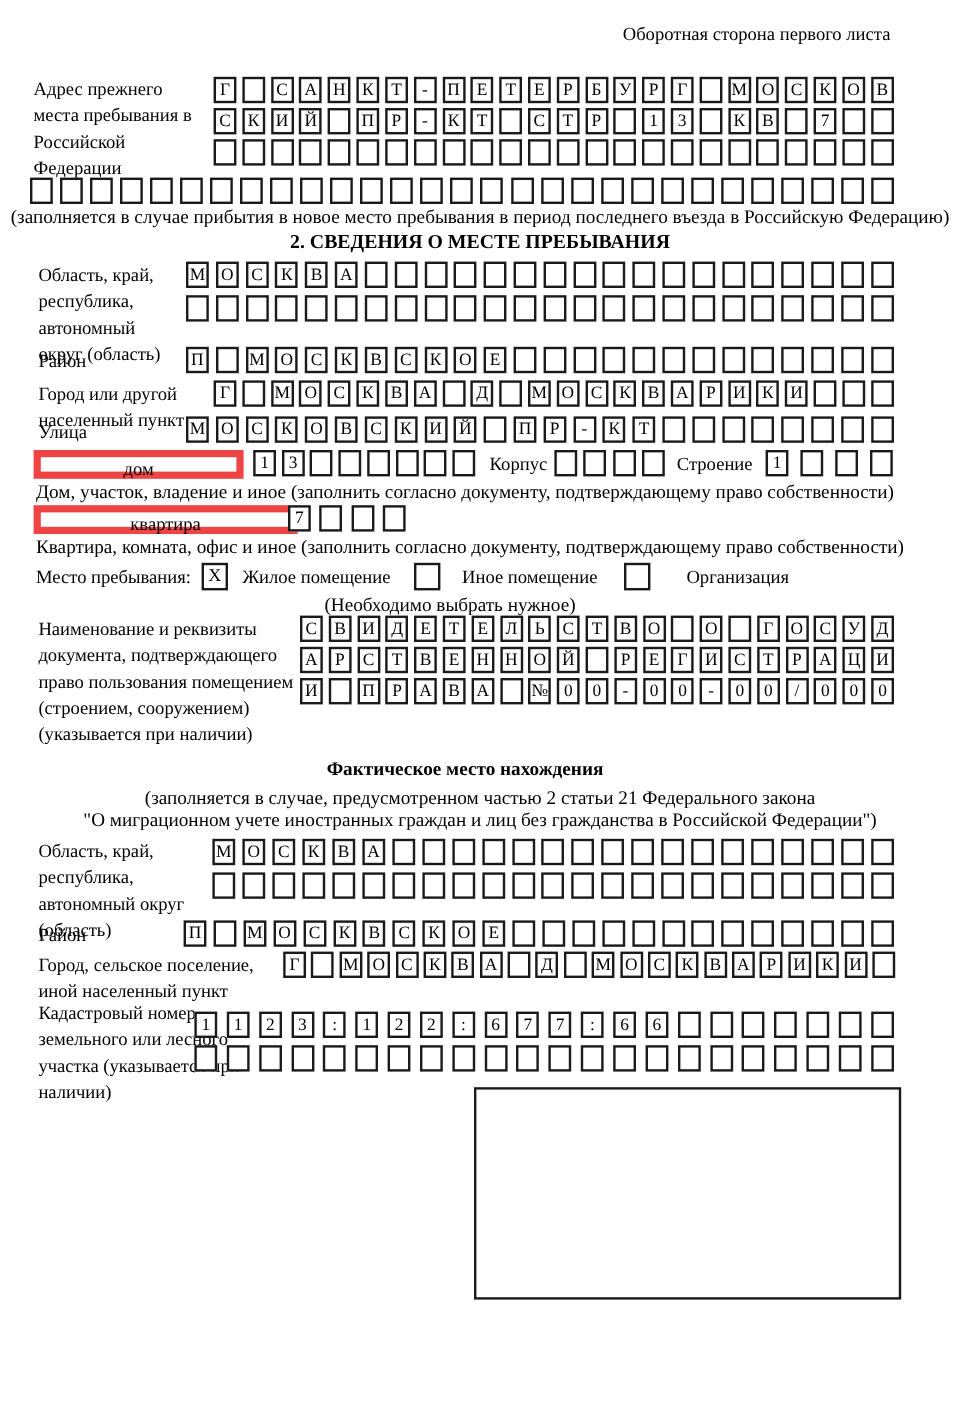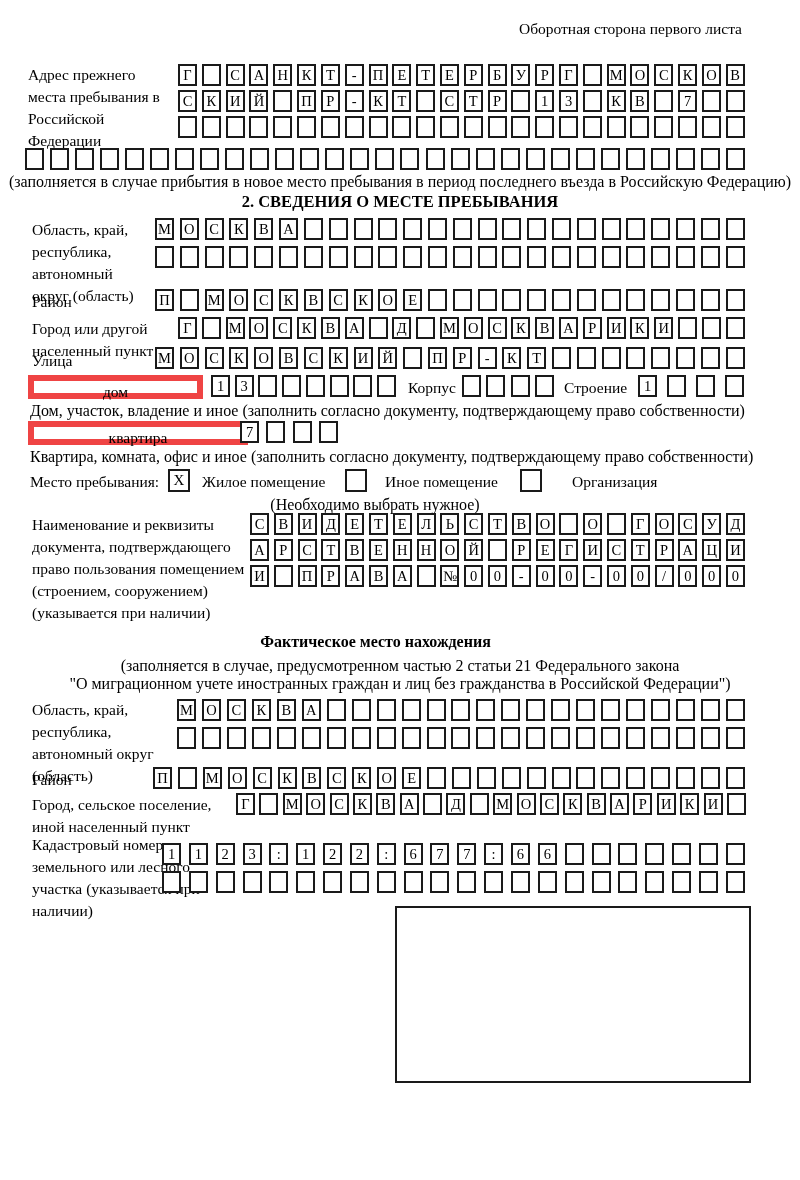--- a/index.html
+++ b/index.html
@@ -387,21 +387,21 @@
       <span class="cell">0</span>
       <span class="cell">-</span>
       <span class="cell">0</span>
       <span class="cell">0</span>
       <span class="cell">/</span>
       <span class="cell">0</span>
       <span class="cell">0</span>
       <span class="cell">0</span>
     </div>
 
-  <div class="abs title" style="left:0; top:633px; width:751px; font-size:16px;">Фактическое место нахождения</div>
+  <div class="abs title" style="left:12px; top:633px; width:751px; font-size:16px;">Фактическое место нахождения</div>
   <div class="abs caption center" style="left:0; top:657px; width:800px;">(заполняется в случае, предусмотренном частью 2 статьи 21 Федерального закона</div>
   <div class="abs caption center" style="left:0; top:675px; width:800px;">"О миграционном учете иностранных граждан и лиц без гражданства в Российской Федерации")</div>
 
   <div class="abs label" style="left:32px; top:699px; width:145px;">Область, край, республика, автономный округ (область)</div>
   <div class="abs cellrow" style="left:177px; top:699px; width:568px;">
       <span class="cell">М</span>
       <span class="cell">О</span>
       <span class="cell">С</span>
       <span class="cell">К</span>
       <span class="cell">В</span>

